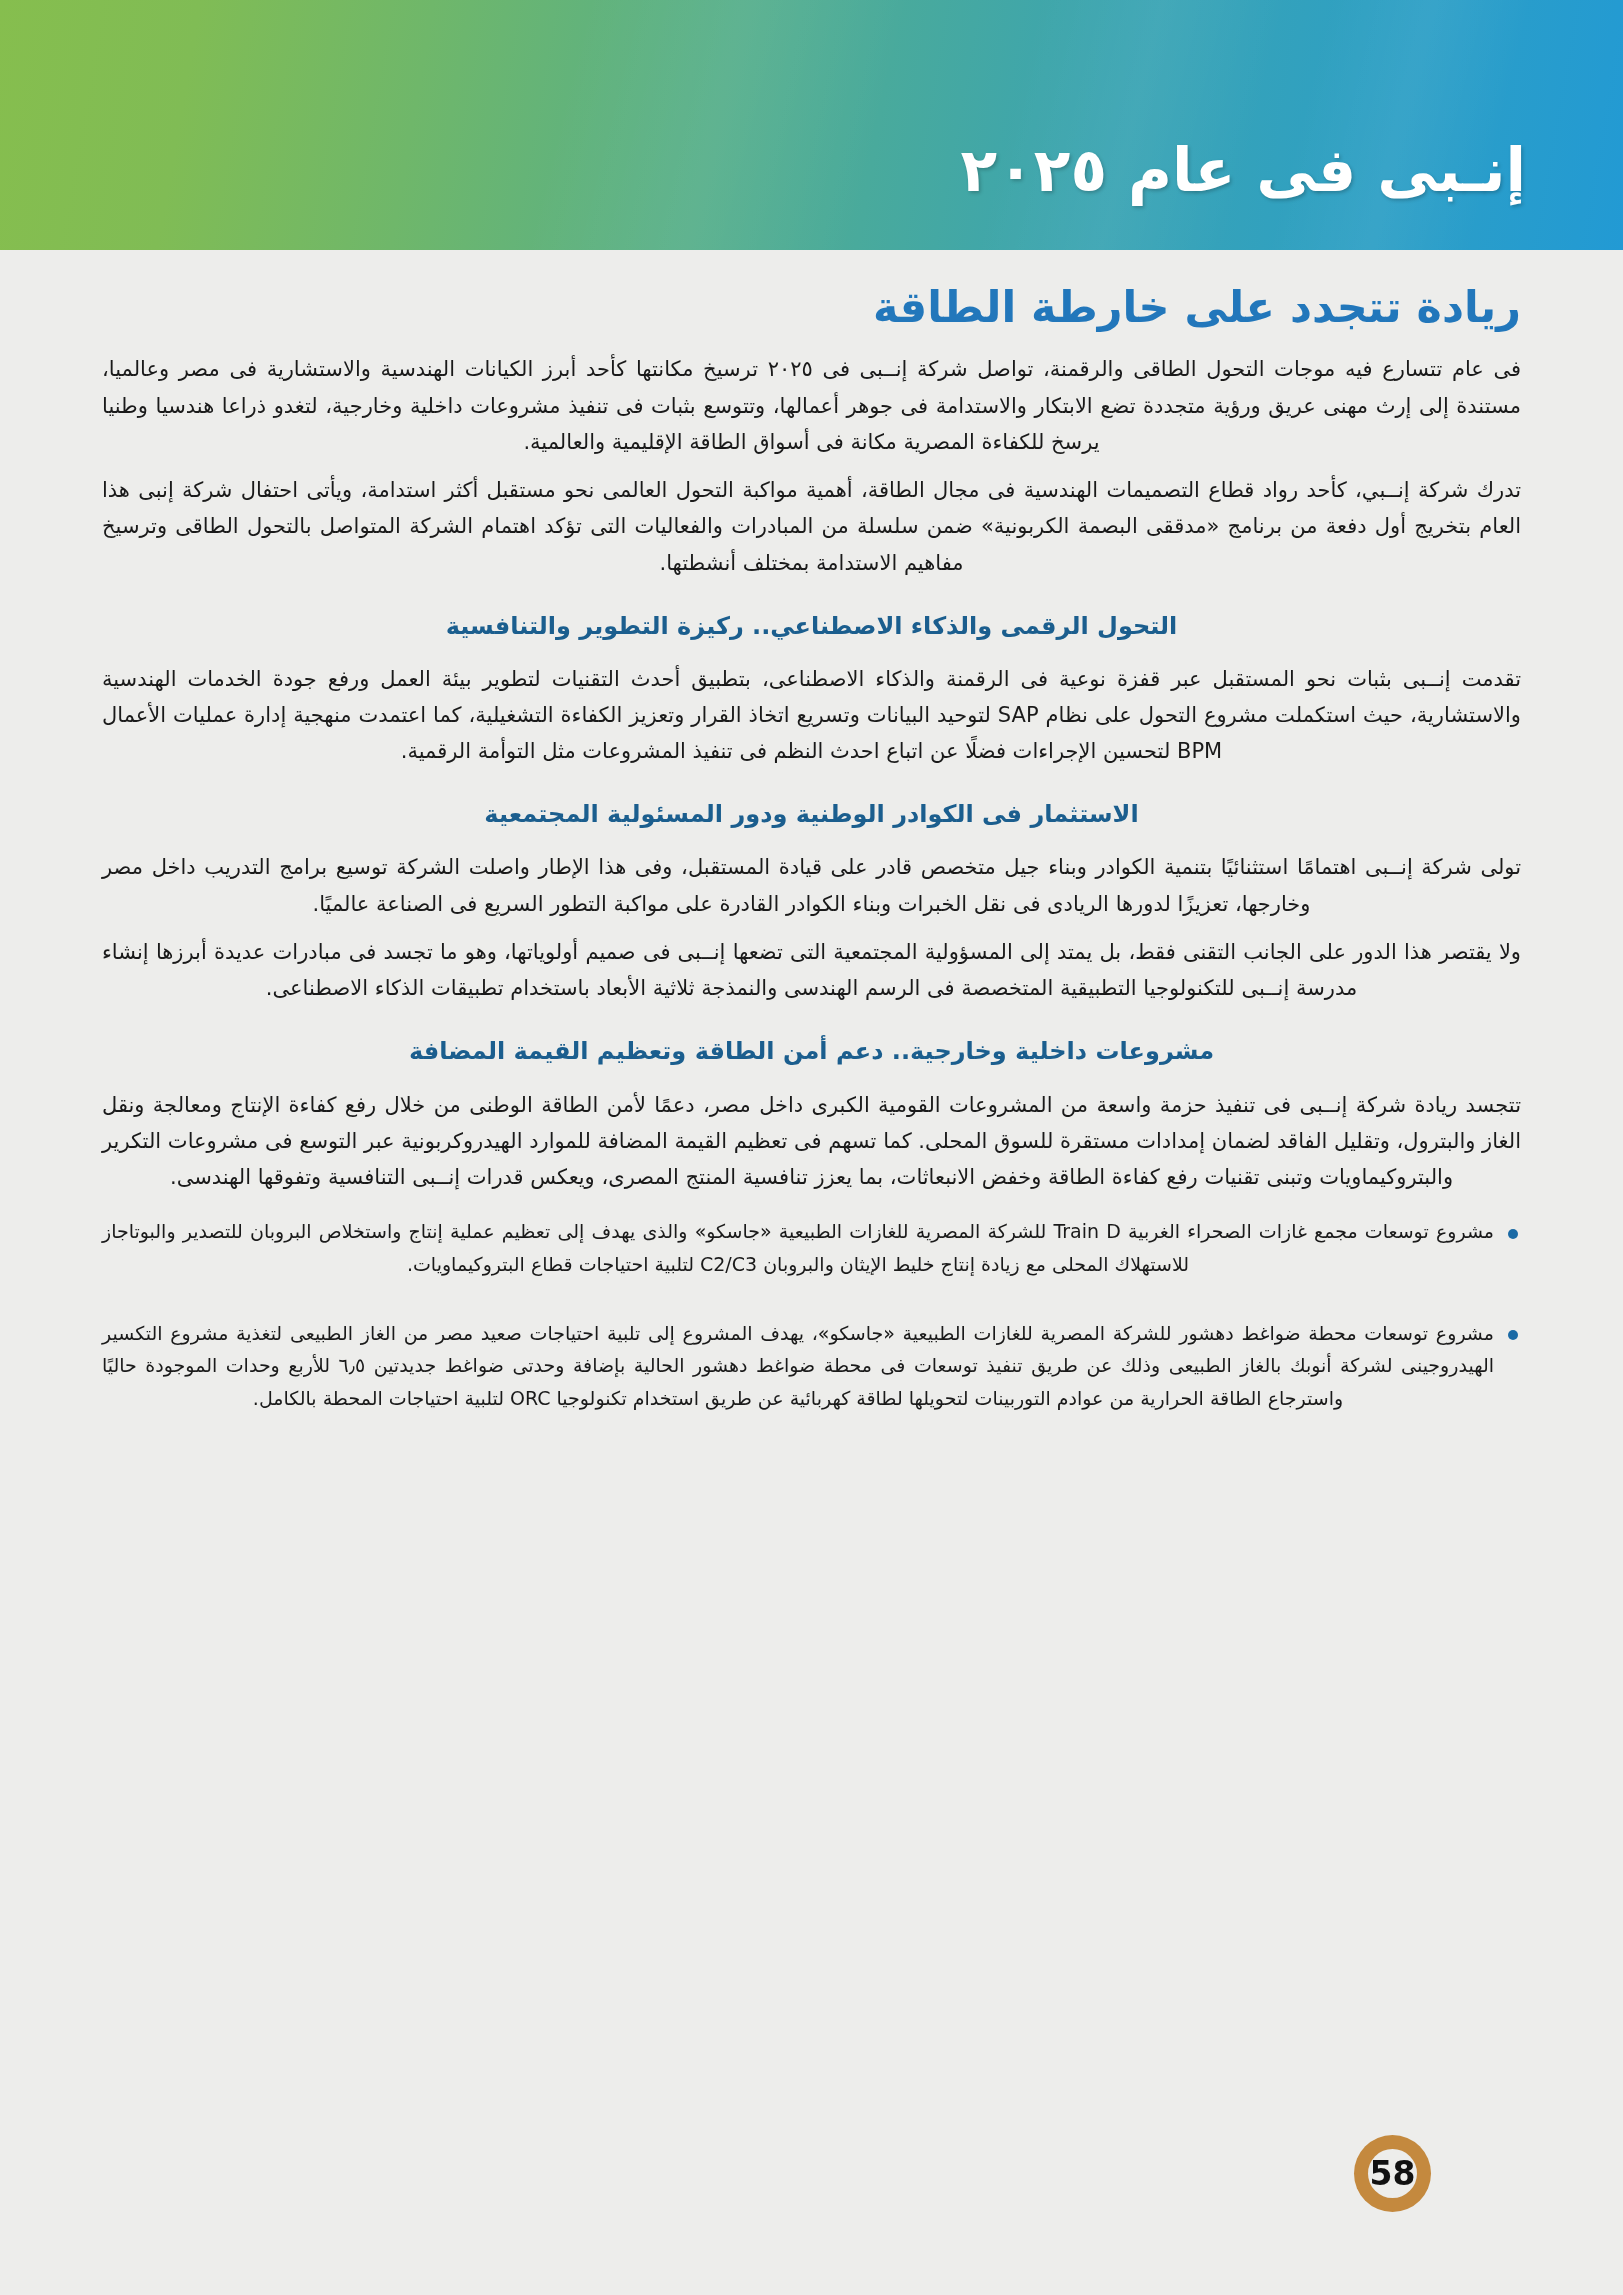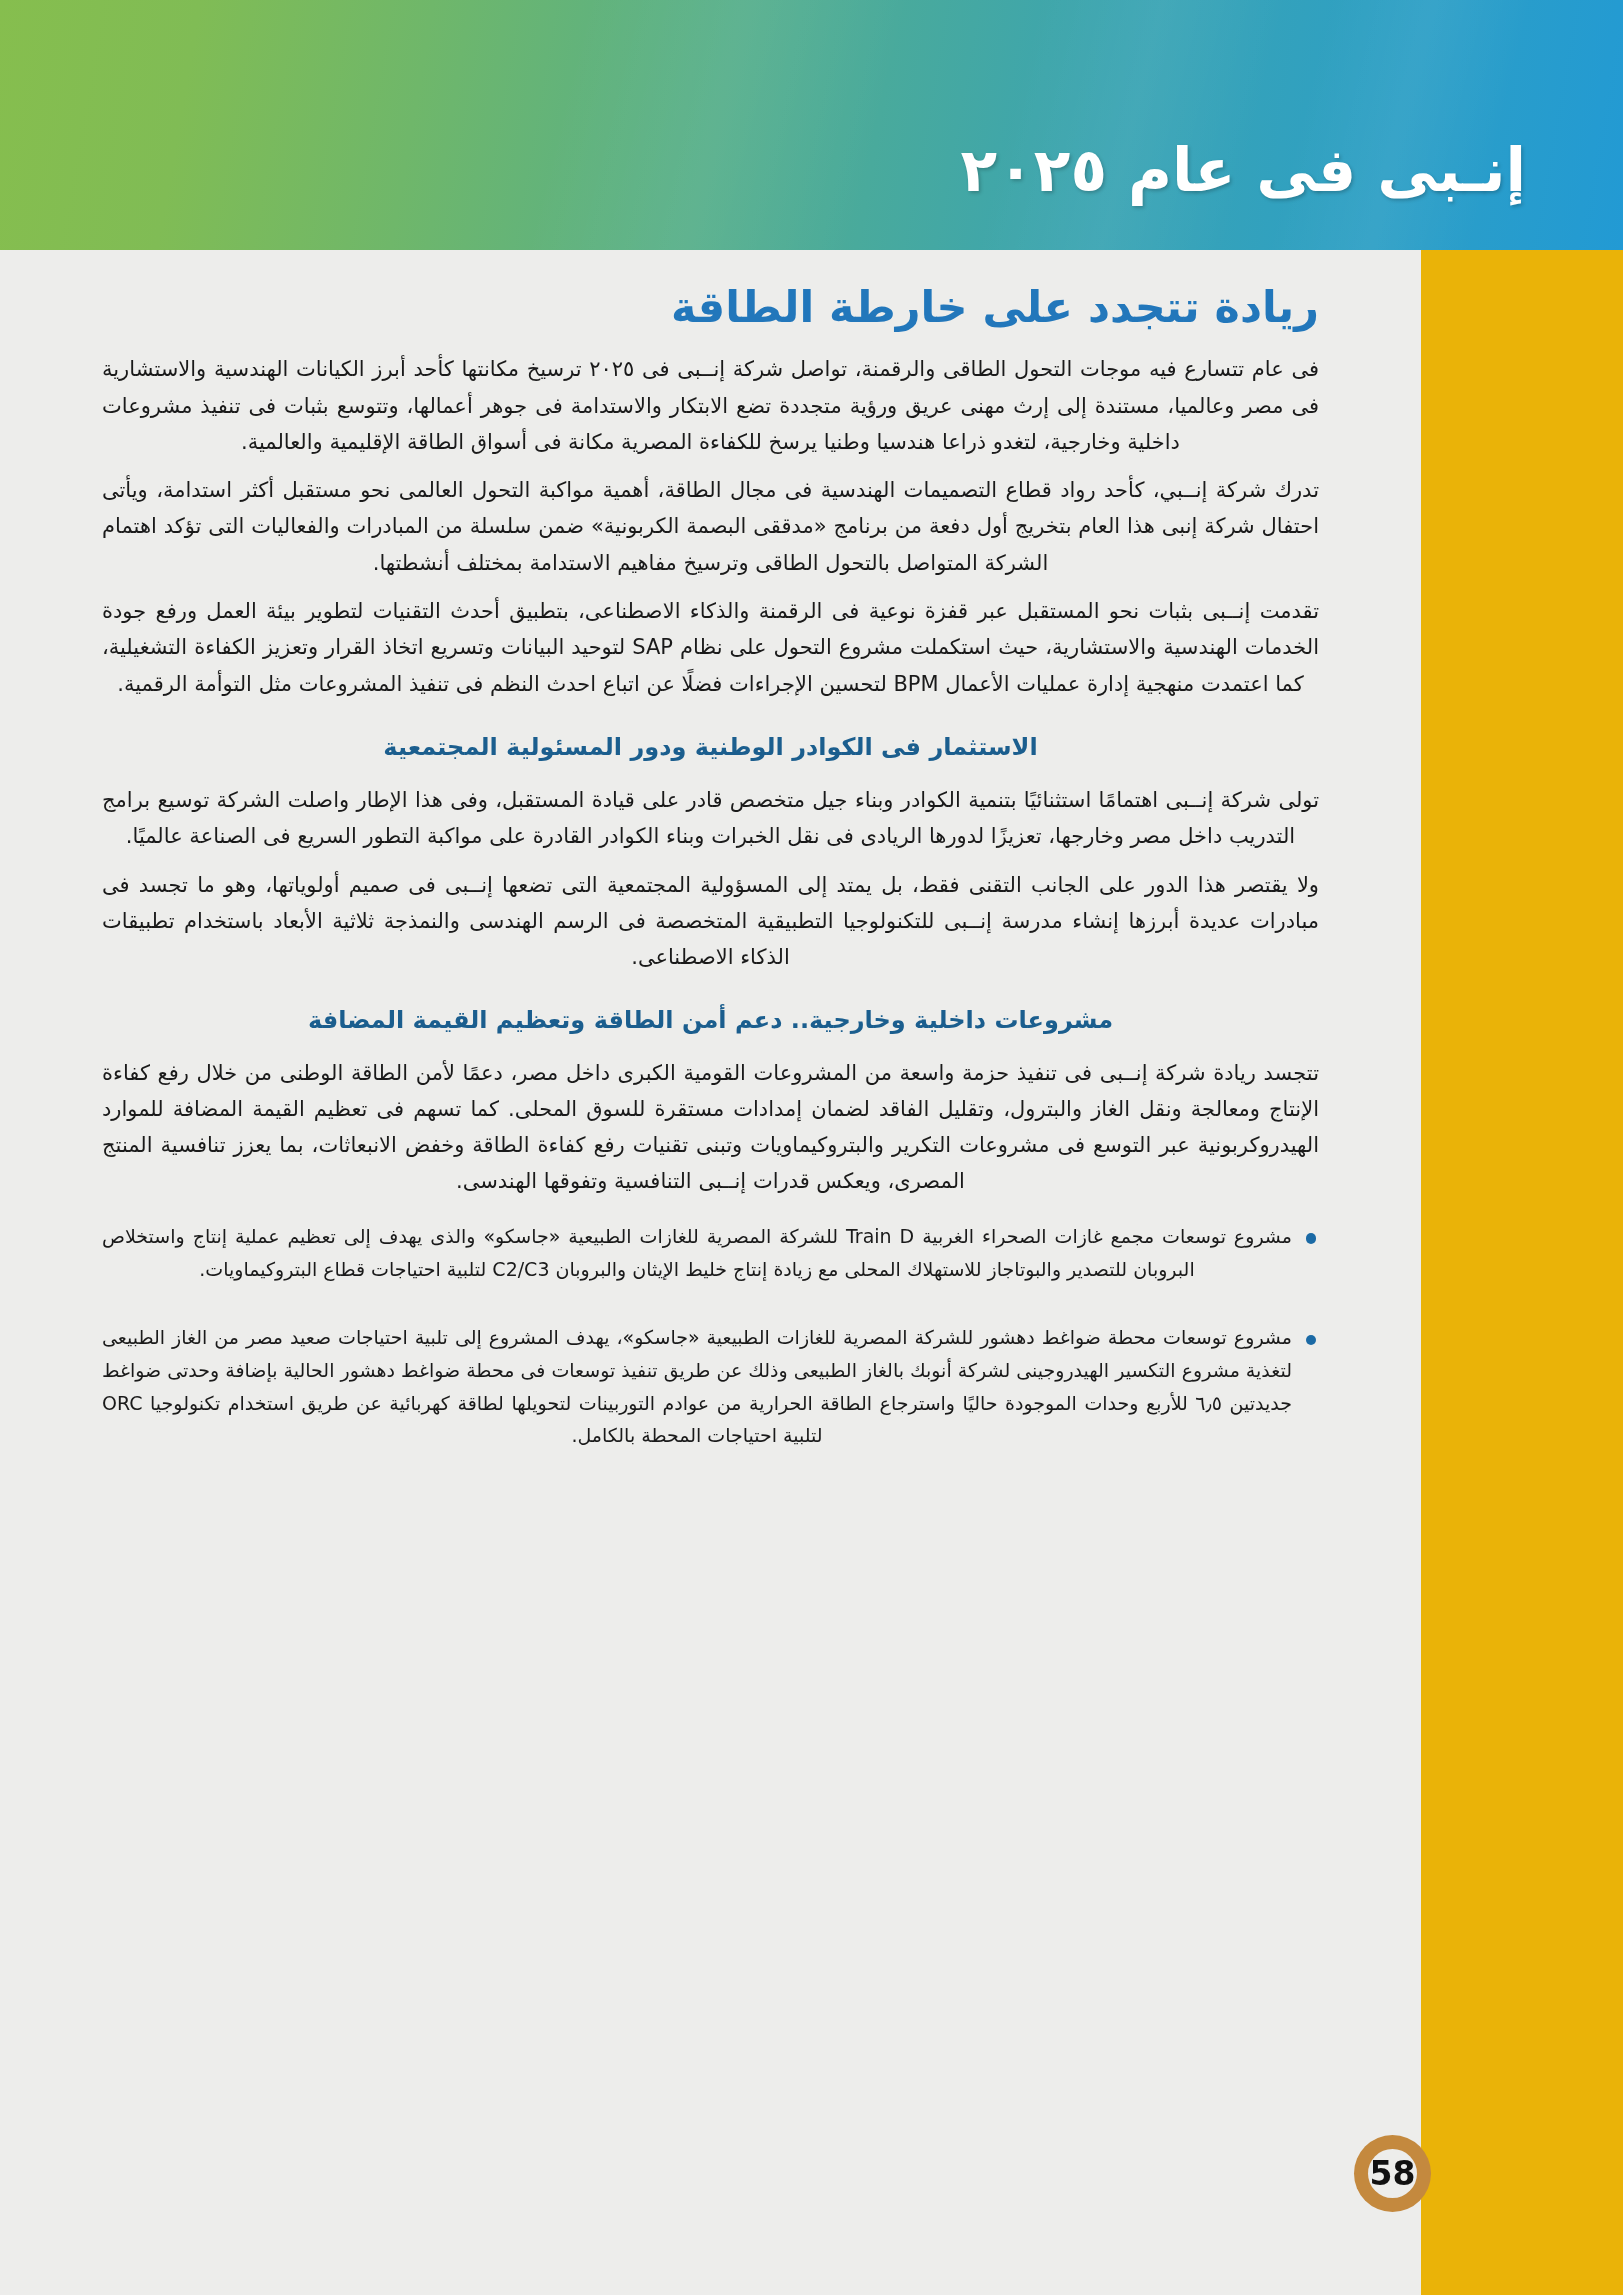--- a/index.html
+++ b/index.html
@@ -66,25 +66,24 @@
     white-space: nowrap;
     text-shadow: 1.6px 2.4px 3.9px rgba(0,0,0,0.22);
     direction: rtl;
   }
 
   
   .content {
     position: absolute;
     top: 250px;
     left: 0;
-    width: 1377px;
+    width: 1623px;
     height: 2046px;
     background: #ededeb;
     direction: rtl;
-    padding-left: 44px;
   }
 
   .inner {
     position: absolute;
     right: 102px;
     left: 102px;
     top: 0;
   }
 
   .page-title {
@@ -197,20 +196,21 @@
 
   <div class="content">
     <div class="inner">
 
       <h1 class="page-title">ريادة تتجدد على خارطة الطاقة</h1>
 
       <p class="body-text">فى عام تتسارع فيه موجات التحول الطاقى والرقمنة، تواصل شركة إنــبى فى ٢٠٢٥ ترسيخ مكانتها كأحد أبرز الكيانات الهندسية والاستشارية فى مصر وعالميا، مستندة إلى إرث مهنى عريق ورؤية متجددة تضع الابتكار والاستدامة فى جوهر أعمالها، وتتوسع بثبات فى تنفيذ مشروعات داخلية وخارجية، لتغدو ذراعا هندسيا وطنيا يرسخ للكفاءة المصرية مكانة فى أسواق الطاقة الإقليمية والعالمية.</p>
 
       <p class="body-text">تدرك شركة إنــبي، كأحد رواد قطاع التصميمات الهندسية فى مجال الطاقة، أهمية مواكبة التحول العالمى نحو مستقبل أكثر استدامة، ويأتى احتفال شركة إنبى هذا العام بتخريج أول دفعة من برنامج «مدققى البصمة الكربونية» ضمن سلسلة من المبادرات والفعاليات التى تؤكد اهتمام الشركة المتواصل بالتحول الطاقى وترسيخ مفاهيم الاستدامة بمختلف أنشطتها.</p>
 
+      <h2 class="section-head">التحول الرقمى والذكاء الاصطناعي.. ركيزة التطوير والتنافسية</h2>
       <p class="body-text">تقدمت إنــبى بثبات نحو المستقبل عبر قفزة نوعية فى الرقمنة والذكاء الاصطناعى، بتطبيق أحدث التقنيات لتطوير بيئة العمل ورفع جودة الخدمات الهندسية والاستشارية، حيث استكملت مشروع التحول على نظام SAP لتوحيد البيانات وتسريع اتخاذ القرار وتعزيز الكفاءة التشغيلية، كما اعتمدت منهجية إدارة عمليات الأعمال BPM لتحسين الإجراءات فضلًا عن اتباع احدث النظم فى تنفيذ المشروعات مثل التوأمة الرقمية.</p>
 
       <h2 class="section-head">الاستثمار فى الكوادر الوطنية ودور المسئولية المجتمعية</h2>
       <p class="body-text">تولى شركة إنــبى اهتمامًا استثنائيًا بتنمية الكوادر وبناء جيل متخصص قادر على قيادة المستقبل، وفى هذا الإطار واصلت الشركة توسيع برامج التدريب داخل مصر وخارجها، تعزيزًا لدورها الريادى فى نقل الخبرات وبناء الكوادر القادرة على مواكبة التطور السريع فى الصناعة عالميًا.</p>
       <p class="body-text">ولا يقتصر هذا الدور على الجانب التقنى فقط، بل يمتد إلى المسؤولية المجتمعية التى تضعها إنــبى فى صميم أولوياتها، وهو ما تجسد فى مبادرات عديدة أبرزها إنشاء مدرسة إنــبى للتكنولوجيا التطبيقية المتخصصة فى الرسم الهندسى والنمذجة ثلاثية الأبعاد باستخدام تطبيقات الذكاء الاصطناعى.</p>
 
       <h2 class="section-head">مشروعات داخلية وخارجية.. دعم أمن الطاقة وتعظيم القيمة المضافة</h2>
       <p class="body-text">تتجسد ريادة شركة إنــبى فى تنفيذ حزمة واسعة من المشروعات القومية الكبرى داخل مصر، دعمًا لأمن الطاقة الوطنى من خلال رفع كفاءة الإنتاج ومعالجة ونقل الغاز والبترول، وتقليل الفاقد لضمان إمدادات مستقرة للسوق المحلى. كما تسهم فى تعظيم القيمة المضافة للموارد الهيدروكربونية عبر التوسع فى مشروعات التكرير والبتروكيماويات وتبنى تقنيات رفع كفاءة الطاقة وخفض الانبعاثات، بما يعزز تنافسية المنتج المصرى، ويعكس قدرات إنــبى التنافسية وتفوقها الهندسى.</p>
 
 

